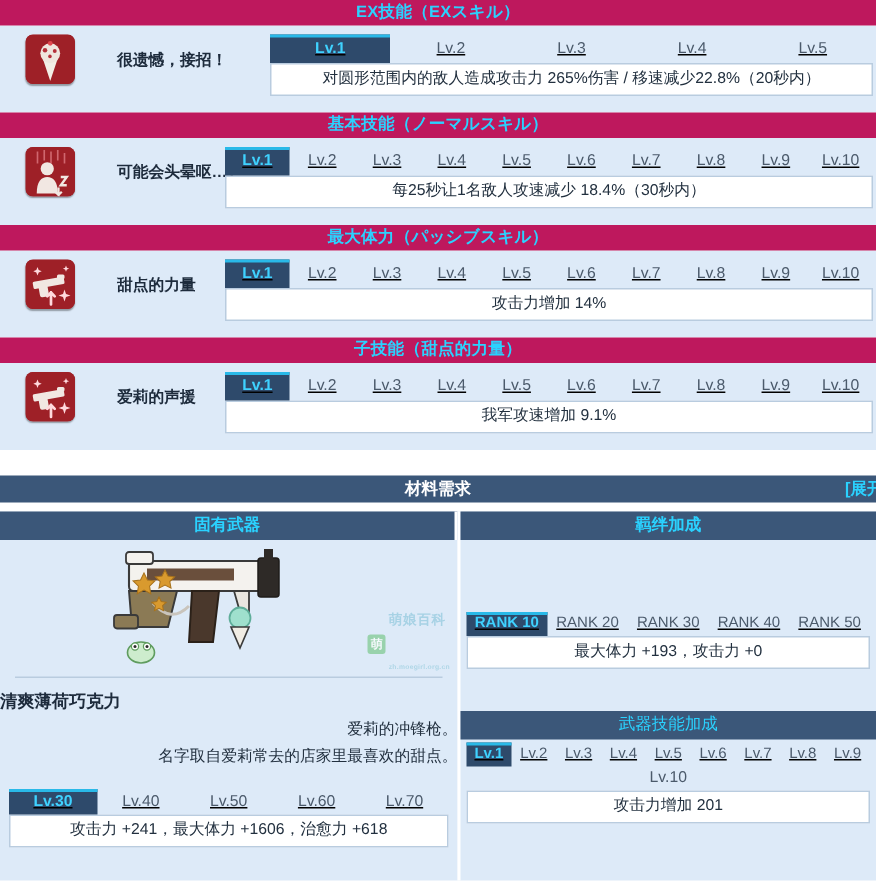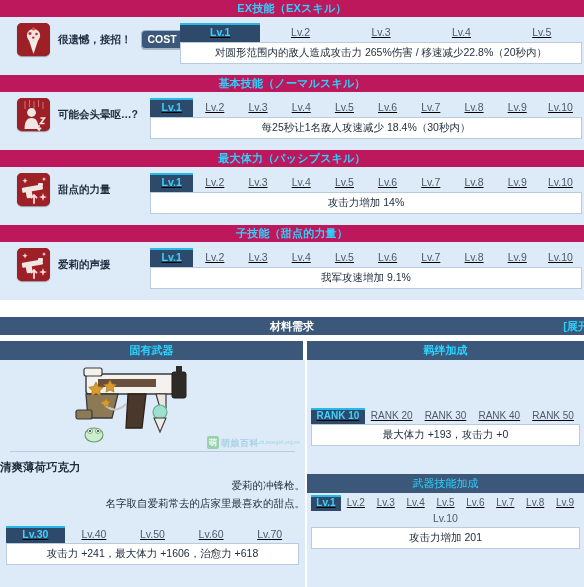--- a/index.html
+++ b/index.html
@@ -32,20 +32,21 @@
     align-items: flex-start;
     background: #ddeaf8;
     height: 58px;
     padding-top: 6px;
   }
   .skill-left {
     display: flex;
     align-items: center;
     flex: 0 0 auto;
     padding-left: 17px;
+    gap: 20px;
   }
   .skill-left.ex { width: 180px; }
   .skill-left.norm { width: 150px; }
 
   .skill-icon {
     width: 33px; height: 33px;
     border-radius: 5px;
     background: linear-gradient(160deg,#a8252c 0%, #8d1b22 100%);
     box-shadow: 0 1px 1px rgba(0,0,0,.35);
     position: relative;
@@ -157,21 +158,21 @@
     gap: 2px;
     font-weight: bold;
   }
   .wm-box {
     background: #7ec98f;
     color: #ffffff;
     font-size: 8px;
     padding: 1px 2px;
     border-radius: 2px;
   }
-  .wm-text { display:flex; flex-direction:row; line-height:8px; color:#9ecfe0; }
+  .wm-text { display:flex; flex-direction:column; line-height:8px; color:#9ecfe0;gap:24px; }
   .wm-main { font-size: 9px; letter-spacing:.5px; color:#93c9de; }
   .wm-sub { font-size: 4.5px; letter-spacing:.2px; color:#9ecfe0; }
 
   .weapon-hr { height:1px; background:#b9ccdf; margin: 2px 10px 0 10px; }
 
   .weapon-title {
     font-size: 11.5px;
     font-weight: bold;
     color: #1d2b3c;
     padding-top: 8px;

